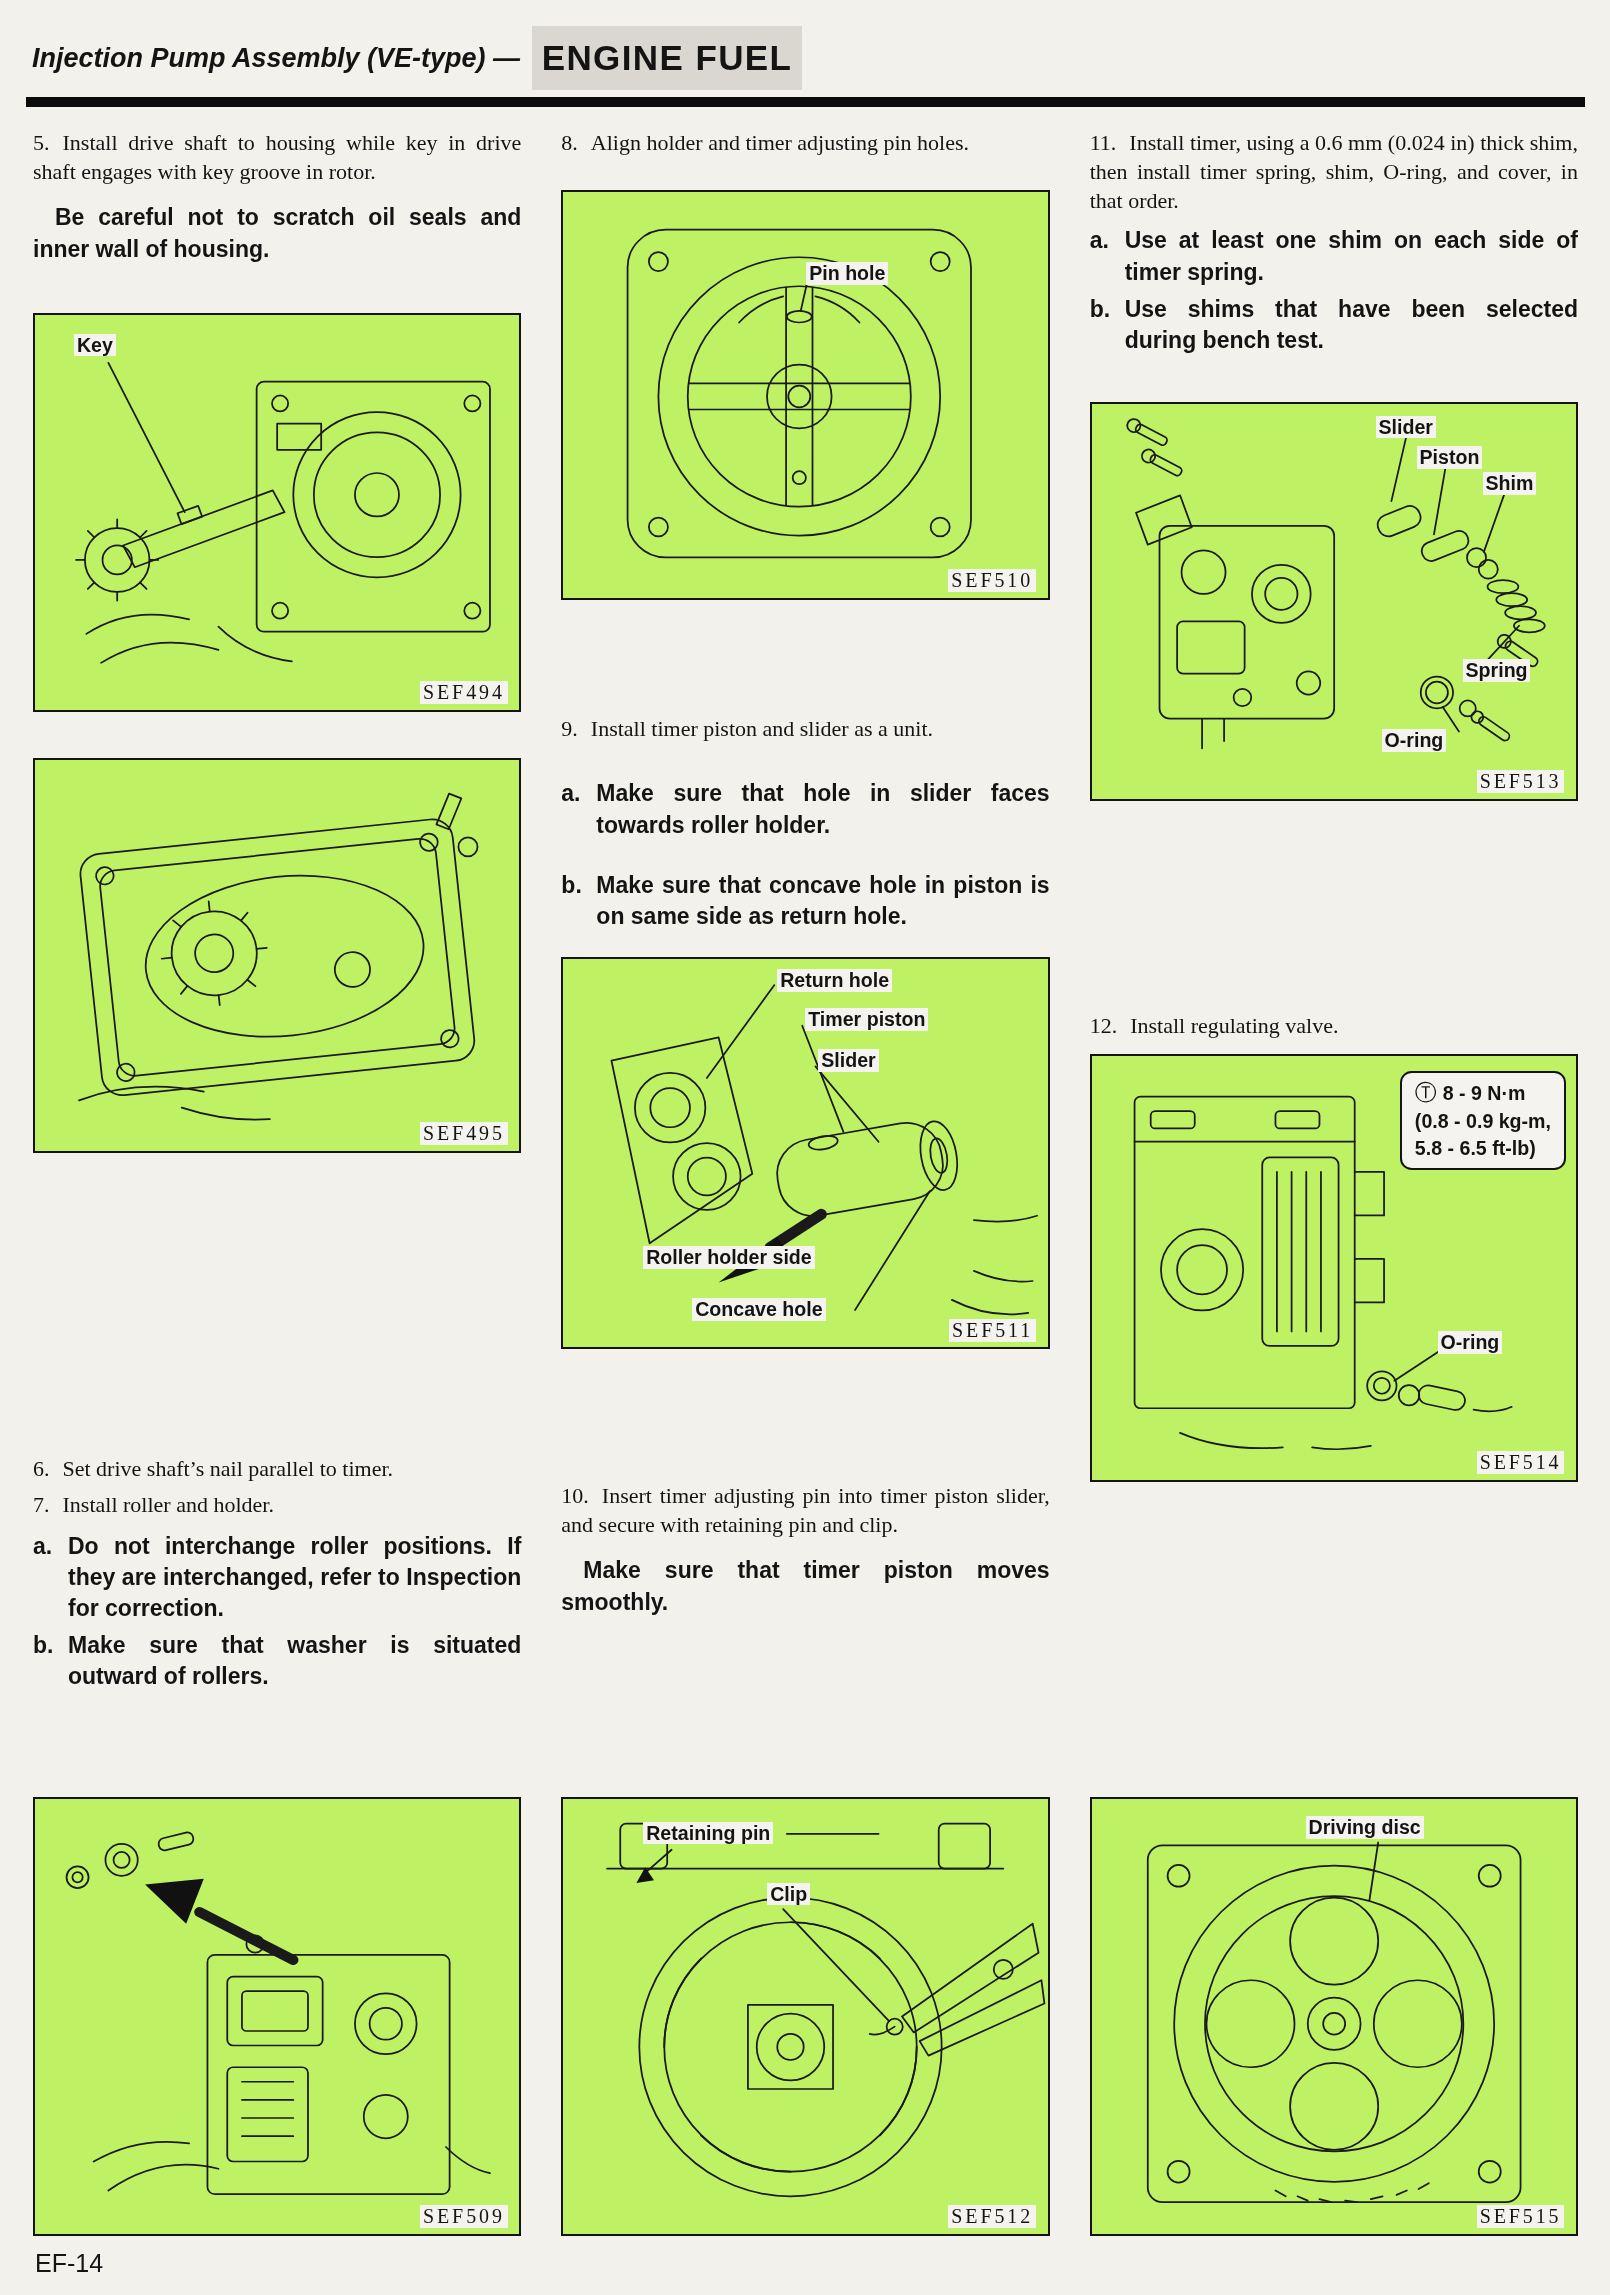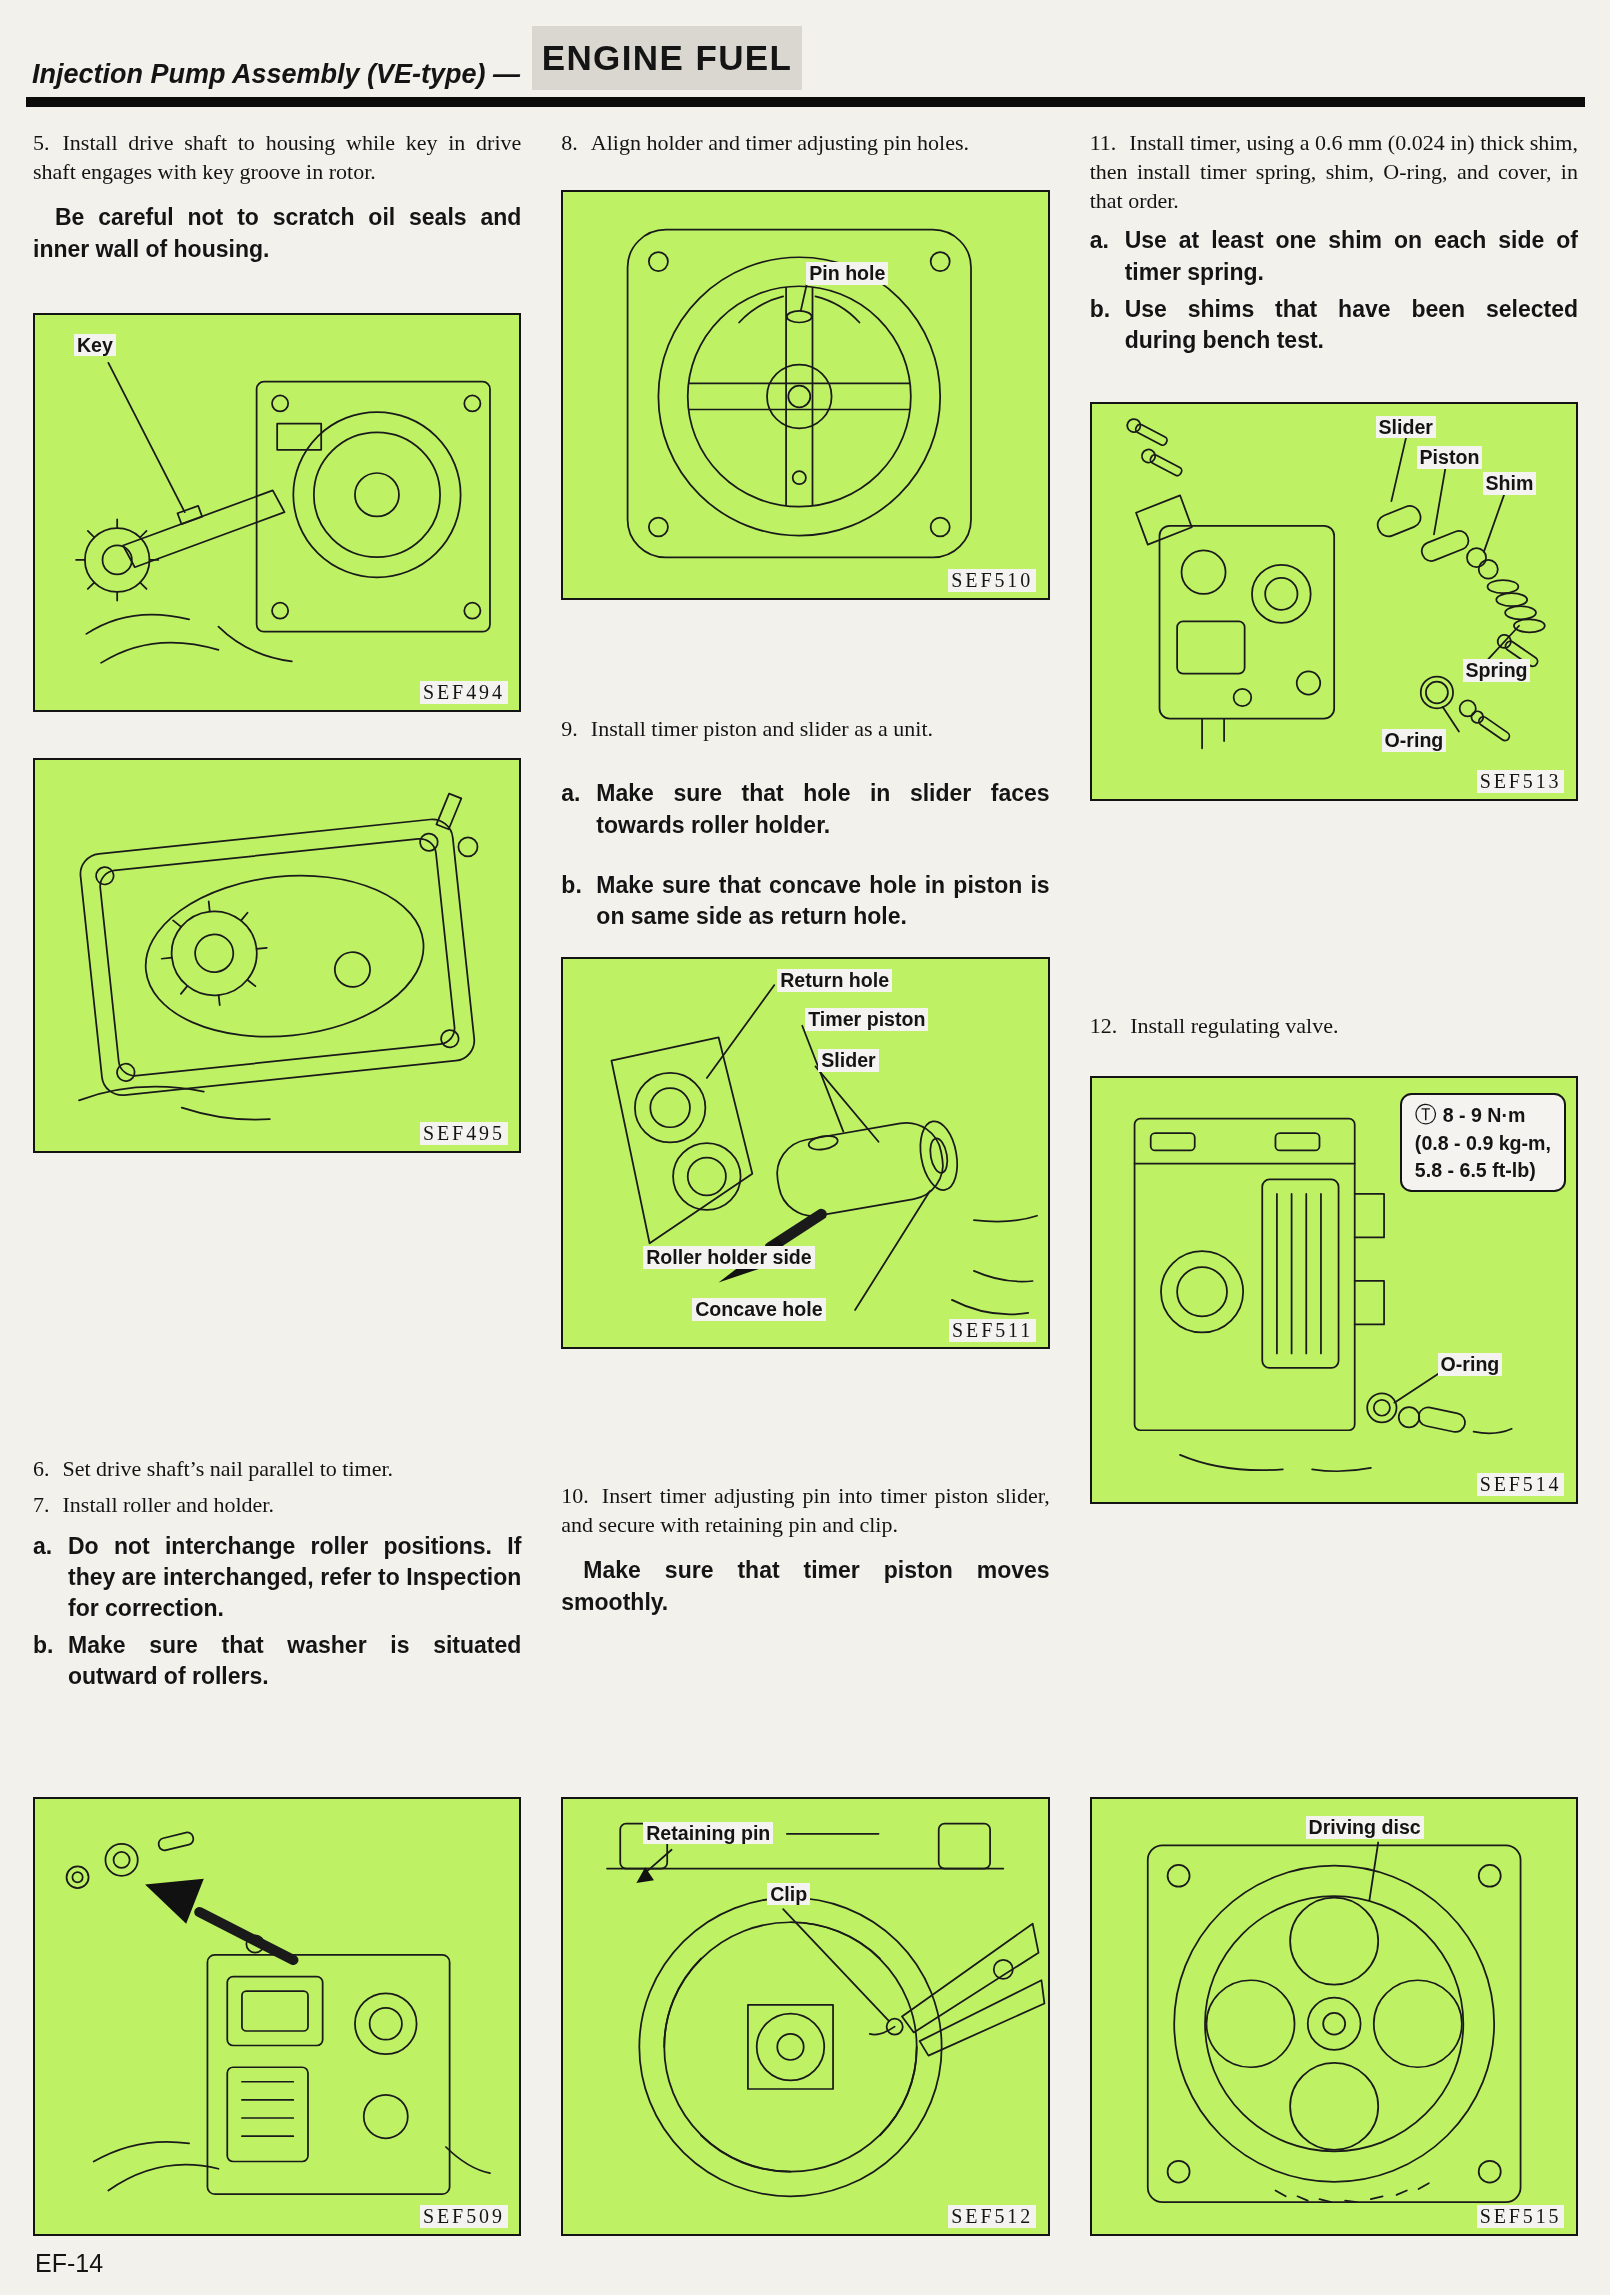--- a/index.html
+++ b/index.html
@@ -1,19 +1,19 @@
 <!DOCTYPE html>
 <html style="font-size:11.6px"><head>
 <meta charset="utf-8">
 <style>
   html,body{margin:0;padding:0;background:#7a7a7a;}
   .page{position:relative;width:1611px;height:2295px;background:#f2f1ec;color:#141414;overflow:hidden;
         font-family:"Liberation Serif",serif;}
   
-  .hdr{margin:26px 27.5px 0 32px;display:flex;align-items:flex-end;gap:11.6px;white-space:nowrap;}
+  .hdr{margin:26px 27.5px 0 32px;display:flex;align-items:center;gap:11.6px;white-space:nowrap;}
   .hdr-title{font-family:"Liberation Sans",sans-serif;font-style:italic;font-weight:700;font-size:27px;}
   .hdr-section{font-family:"Liberation Sans",sans-serif;font-weight:700;font-size:35px;letter-spacing:1.4px;
                background:#d9d7d0;padding:12px 10px;}
   .rule{height:9.4px;background:#0c0c0c;margin:7.2px 26px 0 26px;}
   
   .cols{display:flex;gap:40px;margin:10px 33px 0 33px;height:2119px;}
   .col{flex:1;display:flex;flex-direction:column;min-width:0;}
   
   .step{margin:0;font-size:22px;line-height:1.32;text-align:justify;}
   .step .n{margin-right:13px;}
@@ -323,21 +323,21 @@
         <span class="fig-label" style="left:391px;top:68px">Shim</span>
         <span class="fig-label" style="left:371px;top:255px">Spring</span>
         <span class="fig-label" style="left:290px;top:325px">O-ring</span>
         <span class="fig-code">SEF513</span>
       </figure>
 
       <p class="step" style="margin-top:210px">
         <span class="n">12.</span><span>Install regulating valve.</span>
       </p>
 
-      <figure class="fig" style="height:424px;margin-top:36px">
+      <figure class="fig" style="height:424px;margin-top:14px">
         <svg viewBox="0 0 660 585" preserveAspectRatio="none">
           <g class="ln">
             <rect x="58" y="56" width="300" height="430" rx="8"></rect>
             <path d="M58,118 h300"></path>
             <rect x="80" y="76" width="60" height="24" rx="6"></rect>
             <rect x="250" y="76" width="60" height="24" rx="6"></rect>
             <circle cx="150" cy="295" r="56"></circle>
               <circle cx="150" cy="295" r="34"></circle>
             <rect x="232" y="140" width="104" height="260" rx="10"></rect>
             <path d="M252,160 v220 M272,160 v220 M292,160 v220 M312,160 v220"></path>

